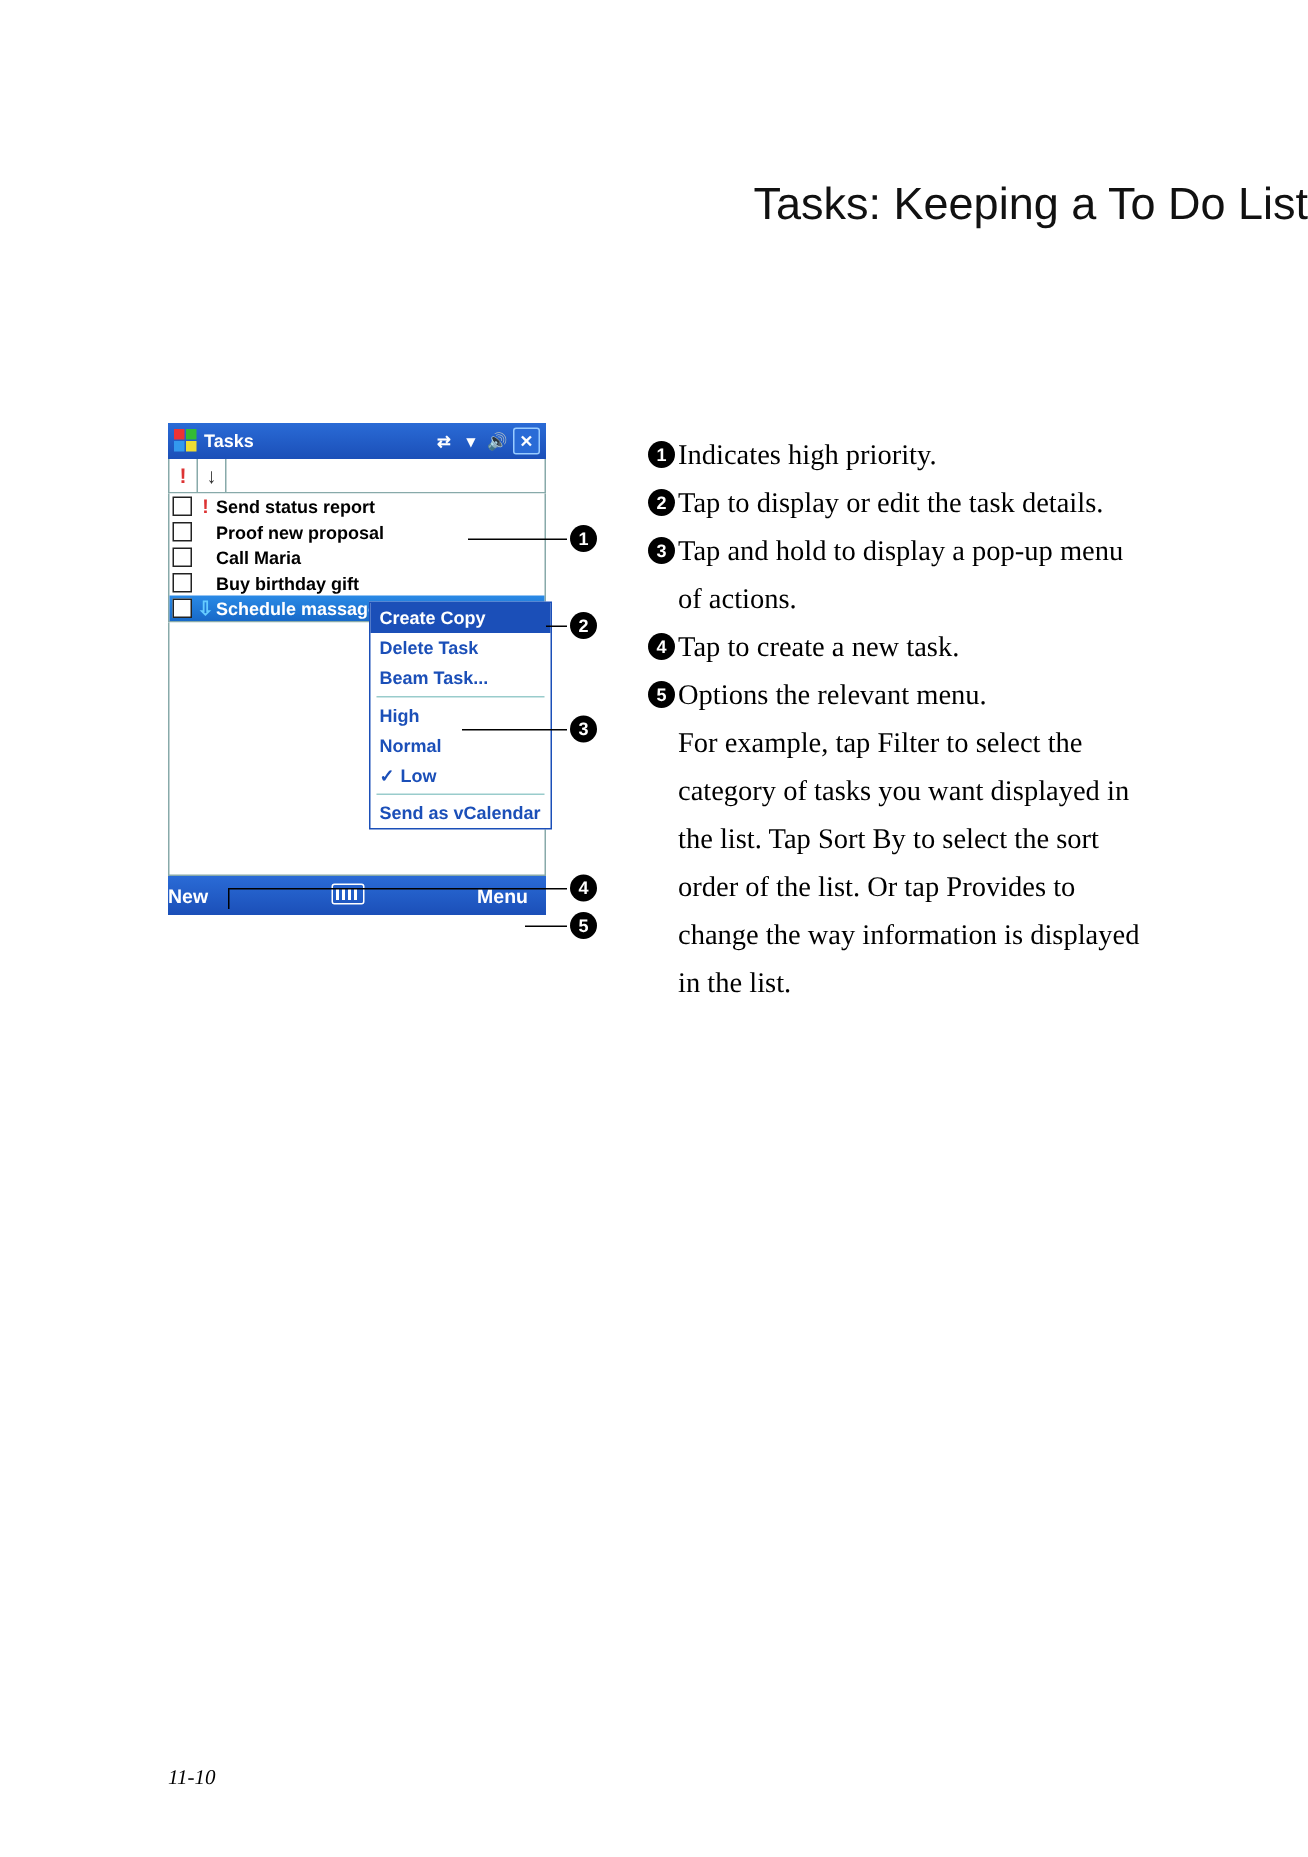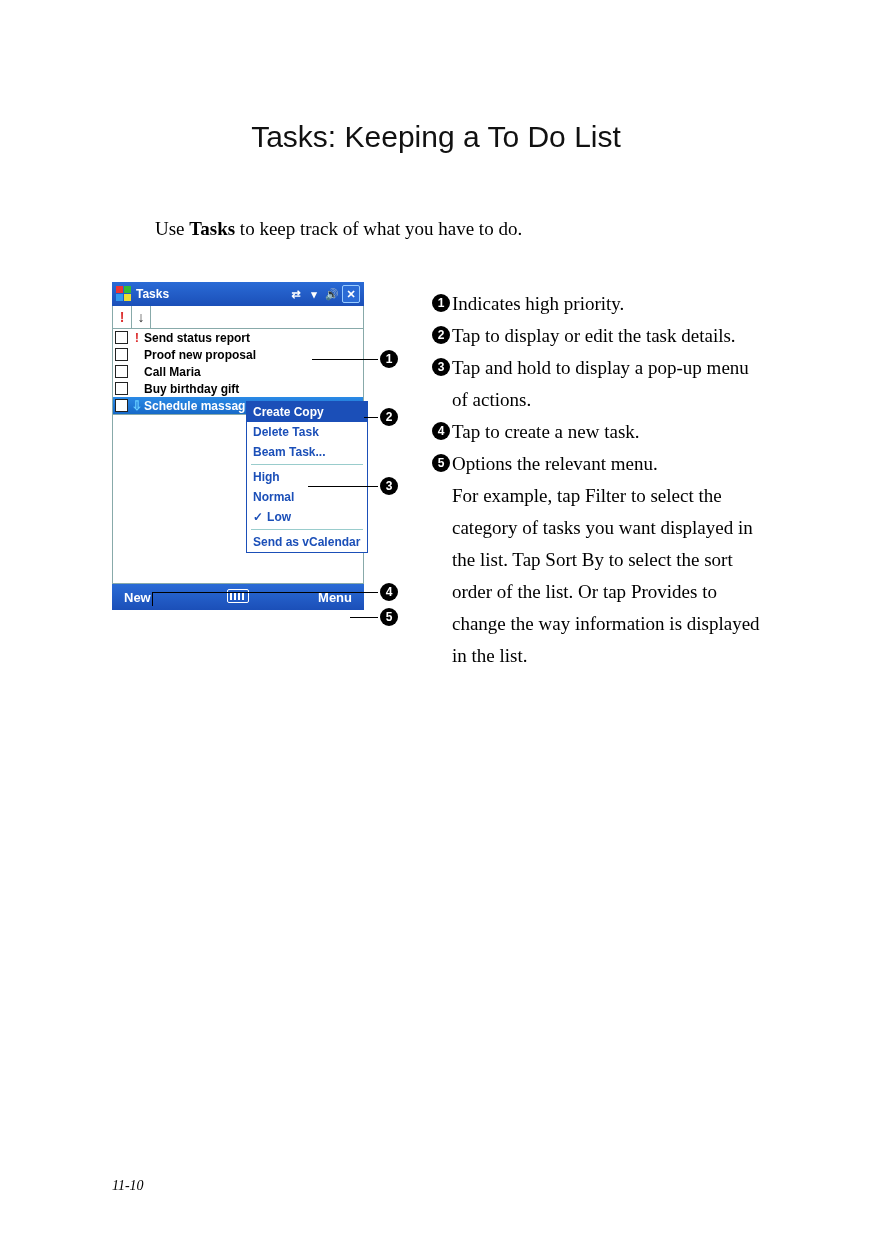--- a/index.html
+++ b/index.html
@@ -1,17 +1,17 @@
 <!DOCTYPE html>
 <html><head>
 <meta charset="utf-8">
 <style>
   html,body{margin:0;padding:0;background:#fff;font-family:"Times New Roman",serif;color:#000}
   .page{width:872px;height:1238px;position:relative;margin:0 auto;box-sizing:border-box}
-  .title{position:absolute;top:120px;left:0;width:100%;text-align:center;font-family:Arial,Helvetica,sans-serif;font-size:30px;font-weight:400;color:#111}
+  .title{position:absolute;top:120px;left:0;width:100%;text-align:right;font-family:Arial,Helvetica,sans-serif;font-size:30px;font-weight:400;color:#111}
   .intro{position:absolute;top:218px;left:155px;font-size:19px}
   .intro .bold{font-weight:700}
   .figure{position:absolute;top:282px;left:112px;width:296px}
   .device{width:252px;box-sizing:border-box}
   .titlebar{height:24px;background:linear-gradient(#2a6bd6,#1b4fb8);display:flex;align-items:center;padding:0 4px;color:#fff;font-family:Tahoma,Arial,sans-serif;font-size:12px;font-weight:700}
   .win-flag{width:16px;height:16px;margin-right:4px;display:inline-block;position:relative}
   .win-flag span{position:absolute;width:7px;height:7px}
   .wf-r{background:#e33;left:0;top:0}
   .wf-g{background:#3b3;left:8px;top:0}
   .wf-b{background:#39e;left:0;top:8px}
@@ -33,21 +33,21 @@
   .task.sel .tname{color:#fff}
   .task.sel .pcol{color:#6cf}
   .popup{position:absolute;left:134px;top:138px;width:120px;background:#fff;border:1px solid #1b4fb8;font-family:Tahoma,Arial,sans-serif;font-size:12px;font-weight:700;color:#1b4fb8}
   .popup .pi{padding:3px 6px}
   .popup .pi.sel{background:#1b4fb8;color:#fff}
   .popup .sep{height:0;border-top:1px solid #9cc;margin:2px 4px}
   .popup .chk::before{content:"\2713";margin-right:4px}
   .device-body{position:relative}
   .blank-area{height:168px;background:#fff;border:1px solid #8aa;border-top:none}
   .menubar{height:26px;background:linear-gradient(#2a6bd6,#1b4fb8);display:flex;align-items:center;color:#fff;font-family:Tahoma,Arial,sans-serif;font-size:13px;font-weight:700}
-  .menubar .mb-left{flex:1;padding-left:12px}
+  .menubar .mb-left{flex:1;padding-left:0}
   .menubar .mb-center{width:40px;text-align:center}
   .menubar .mb-right{flex:1;text-align:right;padding-right:12px}
   .kbd-icon{display:inline-block;width:20px;height:12px;border:1px solid #fff;border-radius:2px;position:relative}
   .kbd-icon::after{content:"";position:absolute;left:2px;right:2px;top:2px;bottom:2px;background:repeating-linear-gradient(90deg,#fff 0 2px,transparent 2px 4px)}
   
   .callouts{position:absolute;top:282px;left:112px;width:296px;height:360px;pointer-events:none}
   .bubble{position:absolute;width:18px;height:18px;border-radius:50%;background:#000;color:#fff;font-family:Arial,sans-serif;font-size:12px;font-weight:700;display:flex;align-items:center;justify-content:center}
   .hline{position:absolute;height:1px;background:#000}
   
   .right-col{position:absolute;top:288px;left:432px;width:330px;font-size:19px;line-height:32px}
@@ -57,23 +57,20 @@
   .right-text .bold{font-weight:400}
   .pagenum{position:absolute;bottom:44px;left:112px;font-style:italic;font-size:14px}
 </style>
 </head>
 <body>
 
 <div class="page">
 
   <div class="title">Tasks: Keeping a To Do List</div>
 
-  <div class="intro">
-    <span>Use </span><span class="bold">Tasks</span><span> to keep track of what you have to do.</span>
-  </div>
 
   <div class="figure">
     <div class="device">
       <div class="titlebar">
         <span class="win-flag">
           <span class="wf-r"></span>
             <span class="wf-g"></span>
             <span class="wf-b"></span>
             <span class="wf-y"></span>
         </span>

